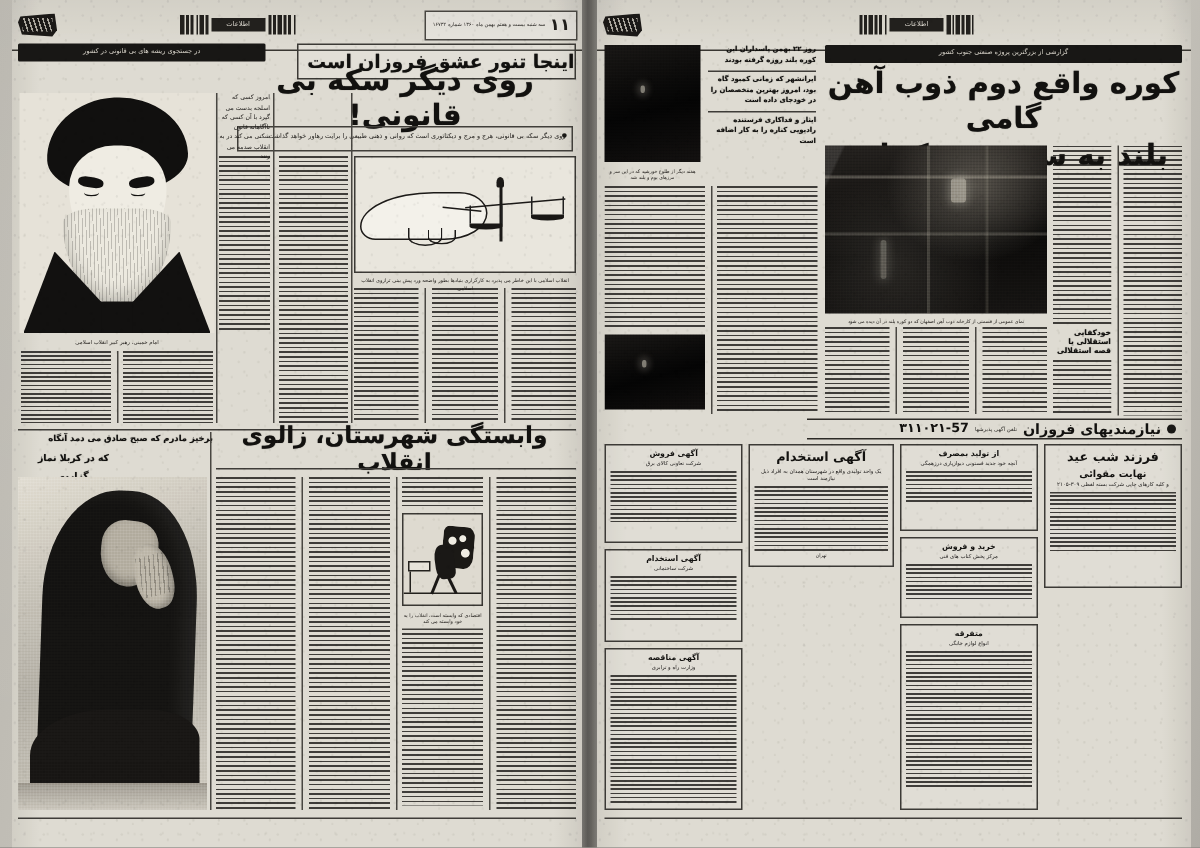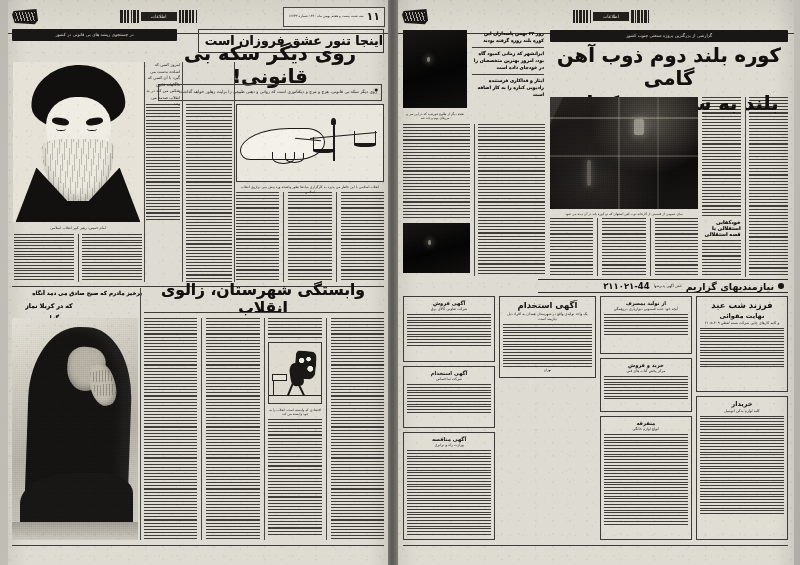--- a/index.html
+++ b/index.html
@@ -584,21 +584,21 @@
             <i></i>
             <i></i>
         </span>
       </div>
       <div class="logo-blob"></div>
     </div>
 
     <div class="kicker-bar" style="position:absolute; left:152px; top:30px; width:238px; height:12px; display:flex; align-items:center; justify-content:center;">گزارشی از بزرگترین پروژه صنعتی جنوب کشور</div>
 
     <div style="position:absolute; left:150px; top:44px; width:242px;">
-      <div class="hl hl-xl">کوره بلند دوم ذوب آهن گامی</div>
+      <div class="hl hl-xl">کوره واقع دوم ذوب آهن گامی</div>
       <div class="hl hl-xl" style="margin-top:2px;">بلند به سوی خودکفایی</div>
     </div>
 
     <div style="position:absolute; left:74px; top:30px; width:72px; height:72px; direction:rtl;">
       <div class="hl" style="font-size:4.6px; text-align:right; line-height:1.6;">روز ۲۲ بهمن پاسداران این کوره بلند روزه گرفته بودند</div>
       <div class="rule-h" style="margin:2px 0;"></div>
       <div class="hl" style="font-size:4.6px; text-align:right; line-height:1.6;">ایرانشهر که زمانی کمبود گاه بود، امروز بهترین متخصصان را در خودجای داده است</div>
       <div class="rule-h" style="margin:2px 0;"></div>
       <div class="hl" style="font-size:4.6px; text-align:right; line-height:1.6;">ایثار و فداکاری فرستنده رادیویی کناره را به کار اضافه است</div>
     </div>
@@ -643,43 +643,36 @@
     <div style="position:absolute; left:152px; top:218px; width:148px; height:58px; display:flex; direction:rtl; gap:4px;">
       <div class="col lines" style="flex:1;"></div>
       <div class="rule-v"></div>
       <div class="col lines" style="flex:1;"></div>
       <div class="rule-v"></div>
       <div class="col lines" style="flex:1;"></div>
     </div>
 
     <div class="ads-banner" style="position:absolute; left:140px; top:279px; width:250px; height:14px;">
       <span class="ads-dot"></span>
-      <span class="ads-title">نیازمندیهای گزاریم</span>
+      <span class="ads-title">نیازمندیهای فروزان</span>
       <span class="ads-sub">تلفن آگهی پذیرشها</span>
-      <span class="ads-phone">۳۱۱۰۲۱-44</span>
+      <span class="ads-phone">۳۱۱۰۲۱-57</span>
     </div>
 
     <div style="position:absolute; left:5px; top:296px; width:385px; height:244px; display:flex; direction:rtl; gap:4px;">
 
       <div style="flex:1; display:flex; flex-direction:column; gap:4px;">
         <div class="ad-box" style="flex:0 0 96px;">
           <div class="ad-head big">فرزند شب عید</div>
           <div class="ad-head">نهایت مقوائی</div>
           <div class="ad-sub">و کلیه کارهای چاپی
 شرکت بسته لفظی ۳۰۹-۲۱۰۵</div>
           <div class="ad-rule"></div>
           <div class="lines tight ad-body" style="height:38px;"></div>
         </div>
-        <div class="ad-box" style="flex:1;">
-          <div class="ad-head">خریدار</div>
-          <div class="ad-sub">کلیه لوازم یدکی
-اتومبیل</div>
-          <div class="ad-rule"></div>
-          <div class="lines tight ad-body" style="height:96px;"></div>
-        </div>
       </div>
 
       <div style="flex:1; display:flex; flex-direction:column; gap:4px;">
         <div class="ad-box" style="flex:0 0 58px;">
           <div class="ad-head sm">از تولید بمصرف</div>
           <div class="ad-sub">آنچه خود جدید فستونی
 دیوارپاری
 درزهمگی</div>
           <div class="lines tight ad-body" style="height:22px;"></div>
         </div>

